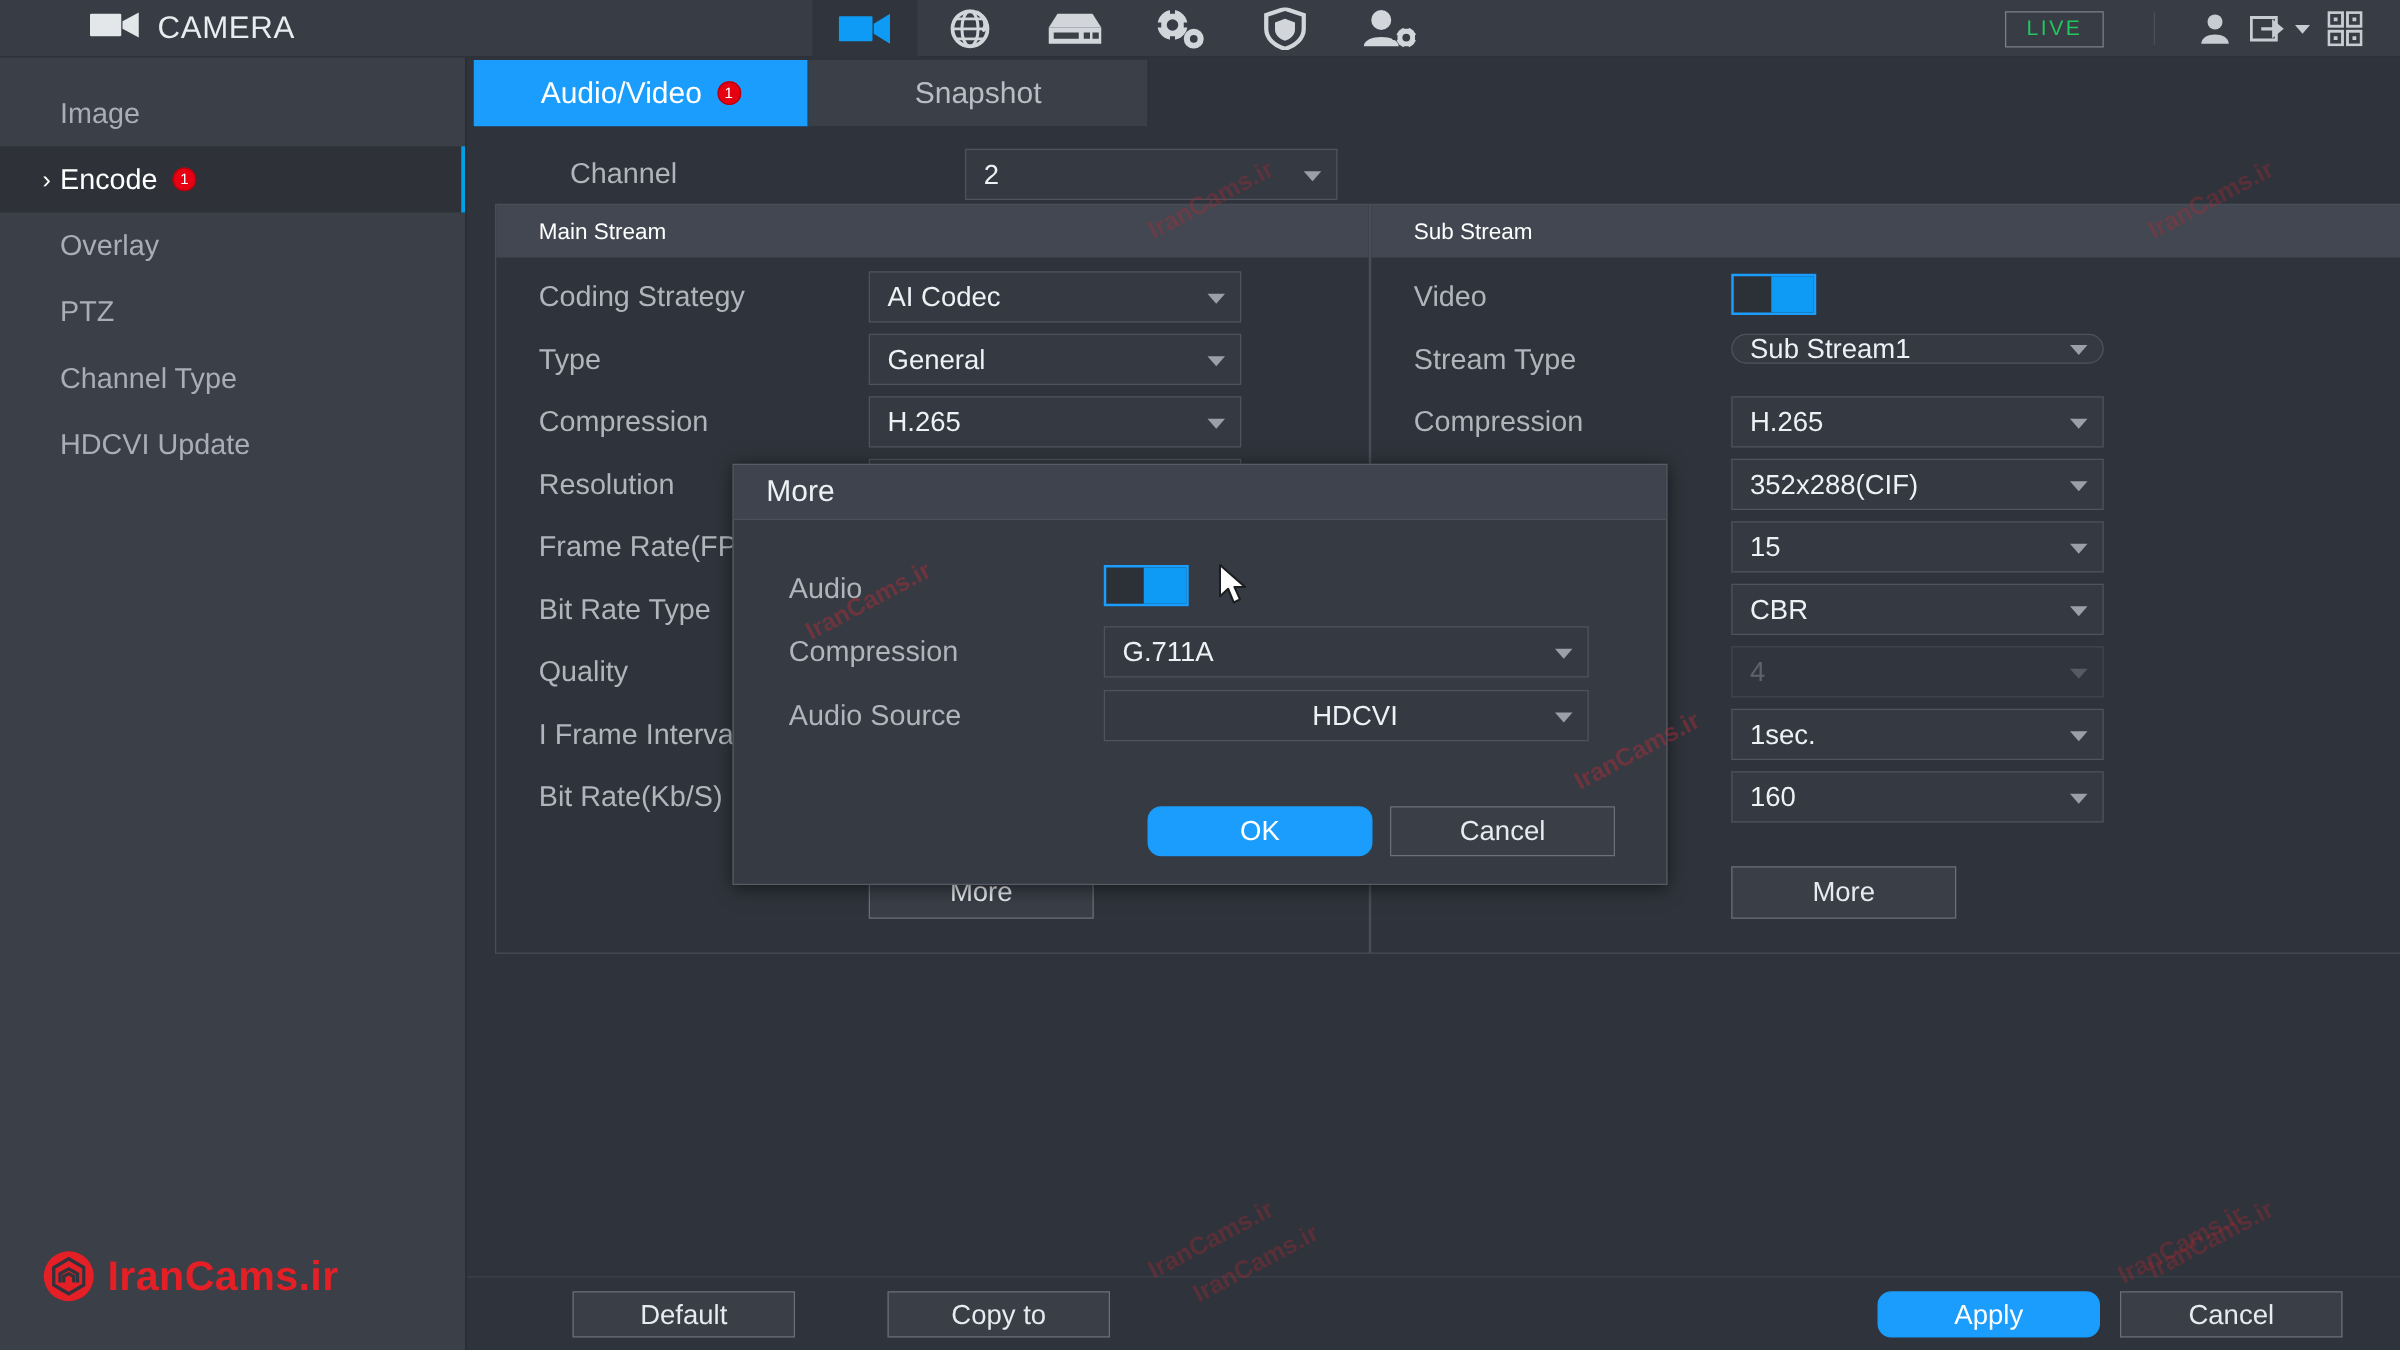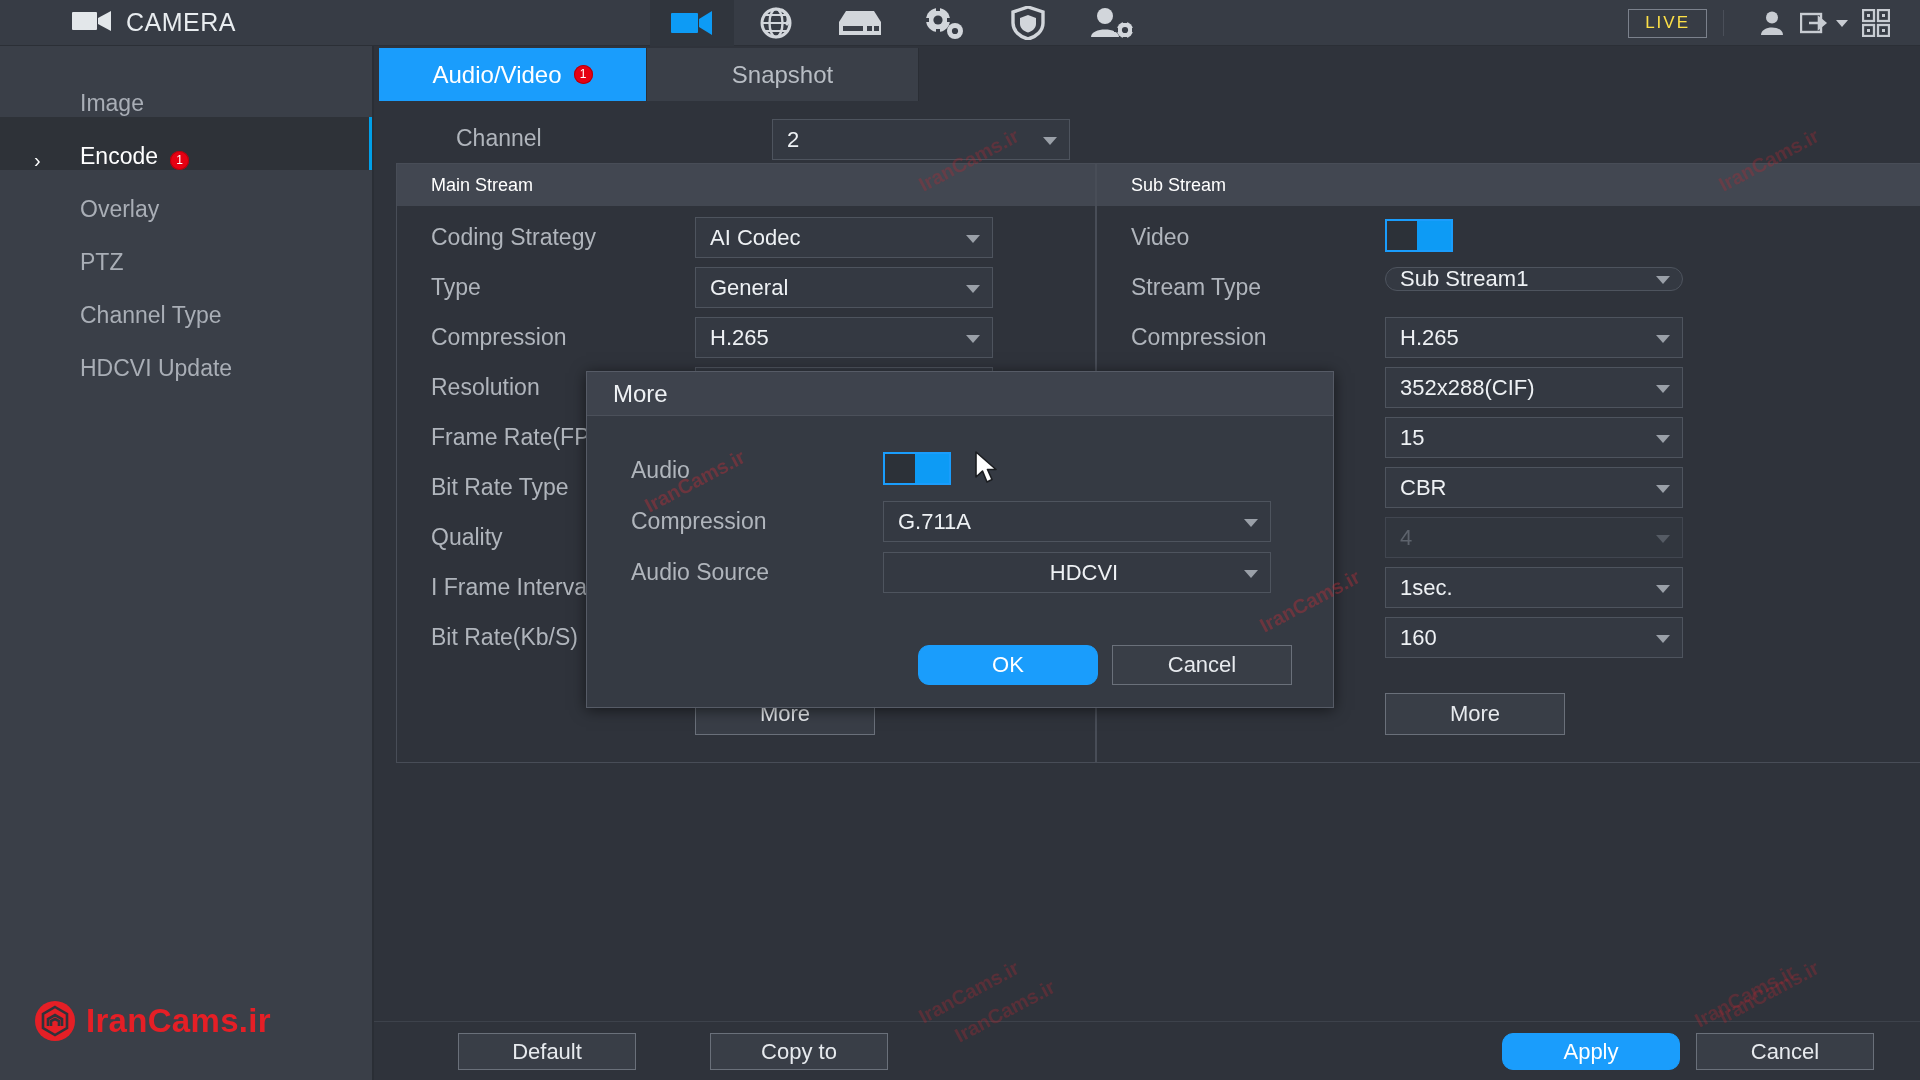--- a/index.html
+++ b/index.html
@@ -23,36 +23,36 @@
   .tb-title-text { color: #e8ecef; font-size: 25px; letter-spacing: .5px; }
 
   .tb-icons { display: flex; align-items: center; height: 46px; }
   .tb-icon {
     width: 84px; height: 46px; display: flex; align-items: center; justify-content: center;
   }
   .tb-icon.active { background: #30353d; }
 
   .tb-right { position: absolute; right: 18px; top: 0; height: 46px; display: flex; align-items: center; gap: 0; }
   .live-badge {
-    border: 1px solid #7b818c; color: #fde047; font-size: 17px; letter-spacing: 2px;
-    padding: 3px 16px 4px; margin-right: 16px;
+    border: 1px solid #7b818c; color: #22c55e; font-size: 17px; letter-spacing: 2px;
+    padding: 3px 16px 4px; margin-right: 40px;
   }
   .tb-sep { width: 1px; height: 26px; background: #4a4f59; margin: 0 22px 0 0; }
   .tb-ricon { width: 52px; height: 46px; display: flex; align-items: center; justify-content: center; }
   .chev-sm { width: 0; height: 0; border-left: 6px solid transparent; border-right: 6px solid transparent;
              border-top: 7px solid #c8ccd2; margin-left: 6px; }
 
   
   .sidebar {
     position: absolute; top: 46px; left: 0; width: 374px; height: 1034px;
     background: #3a3f48; border-right: 2px solid #2a2e35;
   }
   .side-item {
-    height: 53px; display: flex; align-items: flex-end; position: relative;
-    color: #a9aeb6; font-size: 23px; padding-left: 80px;
+    height: 53px; display: flex; align-items: center; position: relative;
+    color: #a9aeb6; font-size: 23px; padding-left: 48px;
   }
   .side-item.selected { background: #2e3238; color: #ffffff; }
   .side-item.selected::after {
     content: ""; position: absolute; right: 0; top: 0; width: 3px; height: 53px; background: #00a0e9;
   }
   .side-arrow {
     position: absolute; left: 34px; color: #ffffff; font-size: 20px; line-height: 1;
   }
   .badge-dot {
     display: inline-block; margin-left: 12px; min-width: 19px; height: 19px;

